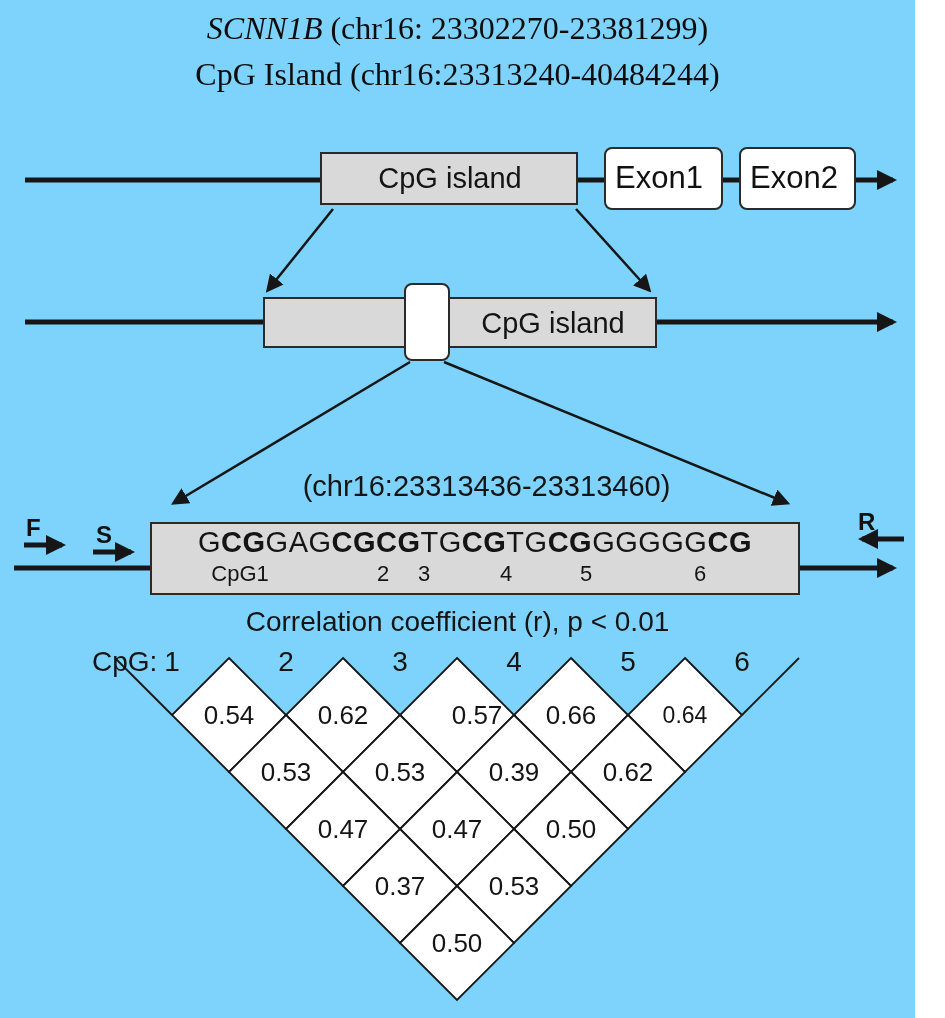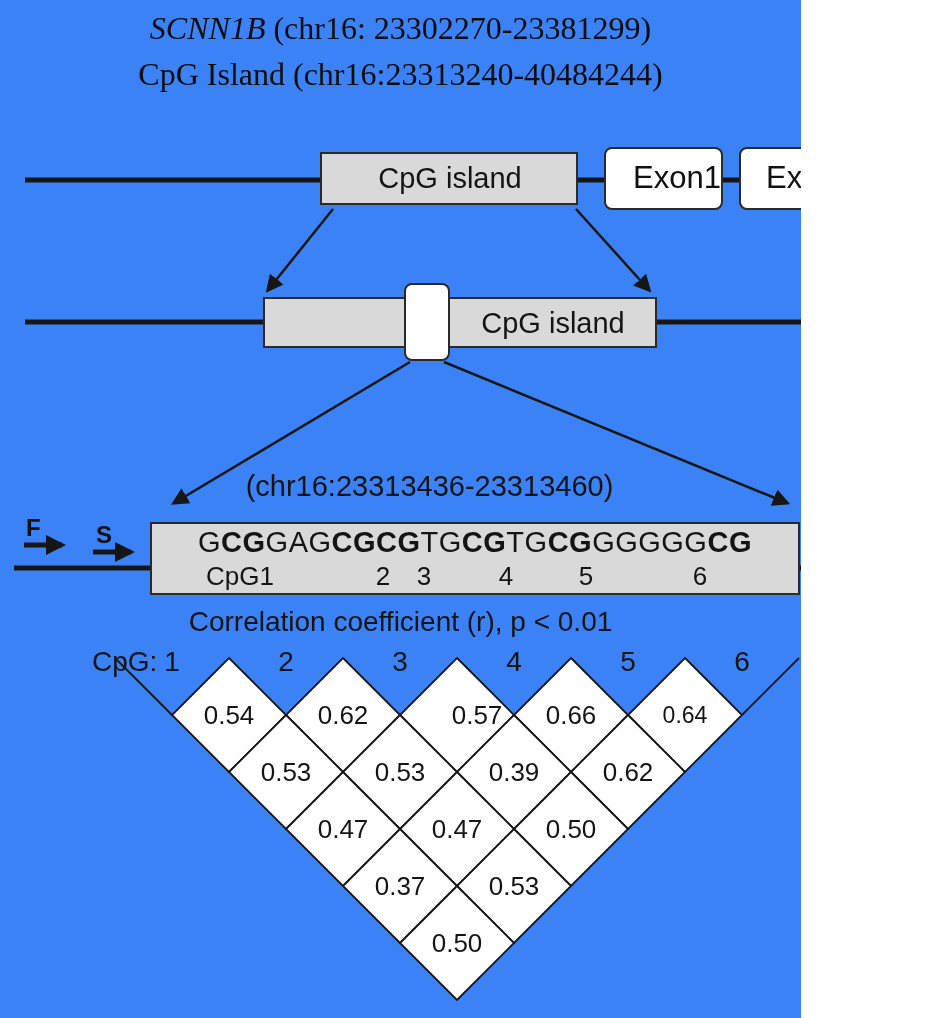--- a/index.html
+++ b/index.html
@@ -1,30 +1,30 @@
 <!DOCTYPE html>
 <html style="--box_fill: #d9d9d9; --line: #161616;"><head>
 <meta charset="utf-8">
 <style>
   html,body{margin:0;padding:0;background:#fff;}
-  #fig{position:relative;width:801px;height:1018px;background:#3b82f6;overflow:hidden;
+  #fig{position:relative;width:915px;height:1018px;background:#7dd3fc;overflow:hidden;
        font-family:"Liberation Sans","DejaVu Sans",sans-serif;color:#111;}
   .abs{position:absolute;}
   .ctr{left:0;width:100%;text-align:center;}
   .serif{font-family:"Liberation Serif","DejaVu Serif",serif;}
   .title{font-size:32px;color:#0d0d0d;}
   .lbl{color:#141414;}
   .gbox{background:var(--box_fill,#d9d9d9);border:2.5px solid #2a2a2a;box-sizing:border-box;z-index:2;}
   .wbox{background:#fff;border:2.5px solid #2a2a2a;box-sizing:border-box;border-radius:8px;z-index:3;}
   .boxlabel{font-size:29px;text-align:center;z-index:4;}
-  .exlabel{font-size:31px;line-height:58px;text-align:right;}
+  .exlabel{font-size:31px;line-height:58px;text-align:left;padding-left:9px;}
   .seq{font-size:29px;letter-spacing:0.5px;text-align:center;z-index:4;white-space:nowrap;}
   .seg{font-weight:400;}
   .cpg{font-weight:700;text-underline-offset:4px;text-decoration-thickness:2.5px;}
-  .sitelbl{font-size:26px;z-index:4;transform:translateX(-50%);}
+  .sitelbl{font-size:22px;z-index:4;transform:translateX(-50%);}
   .primer{font-size:24px;font-weight:700;z-index:4;}
   .cap{font-size:28px;}
   .colhdr{font-size:28px;transform:translate(-50%,-50%);z-index:4;}
   .cellval{font-size:26px;transform:translate(-50%,-50%);z-index:4;}
   svg{position:absolute;left:0;top:0;z-index:1;}
   .ln{stroke:var(--line,#161616);fill:none;}
   .thick{stroke-width:5px;}
   .mid{stroke-width:2.5px;}
   .cell{fill:#ffffff;stroke:var(--line,#161616);stroke-width:1.8px;}
   .edge{stroke:var(--line,#161616);stroke-width:1.8px;}

